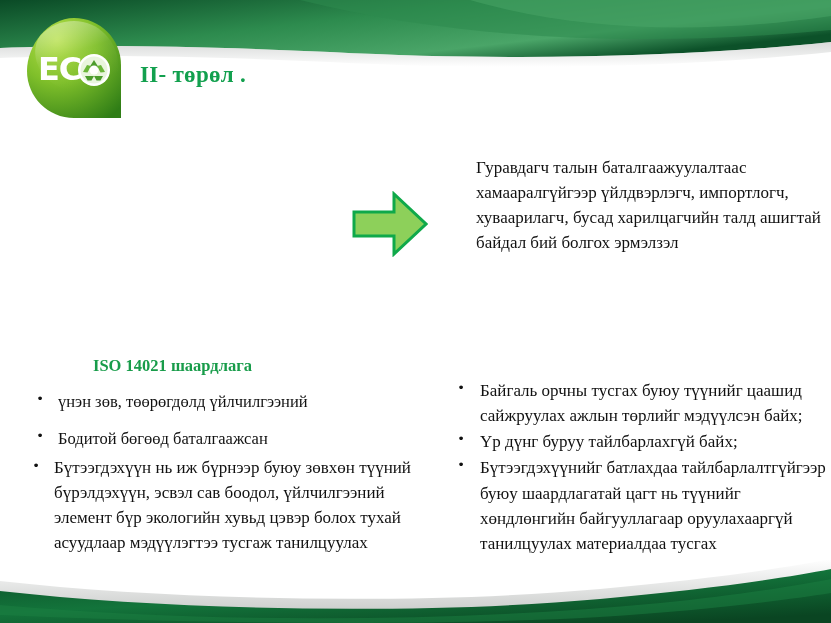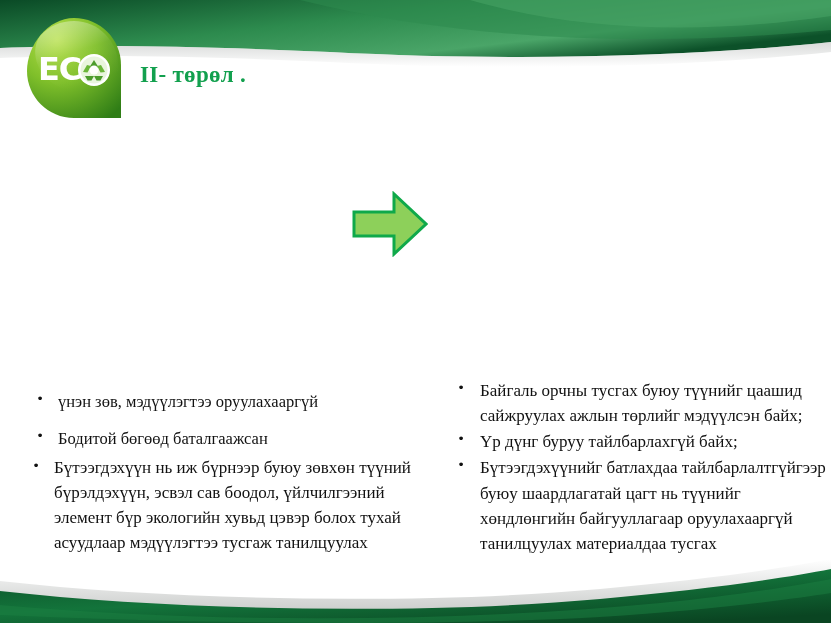--- a/index.html
+++ b/index.html
@@ -236,26 +236,28 @@
 
   <div class="slide-title">II- төрөл .</div>
 
 
   <div class="green-arrow">
     <svg width="76" height="66" viewBox="0 0 76 66" xmlns="http://www.w3.org/2000/svg">
       <path d="M2,21 L42,21 L42,3 L74,33 L42,63 L42,45 L2,45 Z" fill="#8dd05a" stroke="#0fa94a" stroke-width="3" stroke-linejoin="miter"></path>
     </svg>
   </div>
 
-
+  <div class="right-para">Гуравдагч талын баталгаажуулалтаас хамааралгүйгээр үйлдвэрлэгч, импортлогч, хуваарилагч, бусад харилцагчийн талд ашигтай байдал бий болгох  эрмэлзэл</div>
+
+  <div class="req-heading">ISO 14021 шаардлага</div>
 
   <ul class="bullet-list left-list-a">
     <li>
       <span class="bullet-dot">•</span>
-      <span class="bullet-text">үнэн зөв, мэдүүлэгтээ оруулахааргүй</span>
+      <span class="bullet-text">үнэн зөв, төөрөгдөлд үйлчилгээний</span>
     </li>
     <li>
       <span class="bullet-dot">•</span>
       <span class="bullet-text">Бодитой бөгөөд баталгаажсан</span>
     </li>
   </ul>
 
   <ul class="bullet-list left-list-b">
     <li>
       <span class="bullet-dot">•</span>

